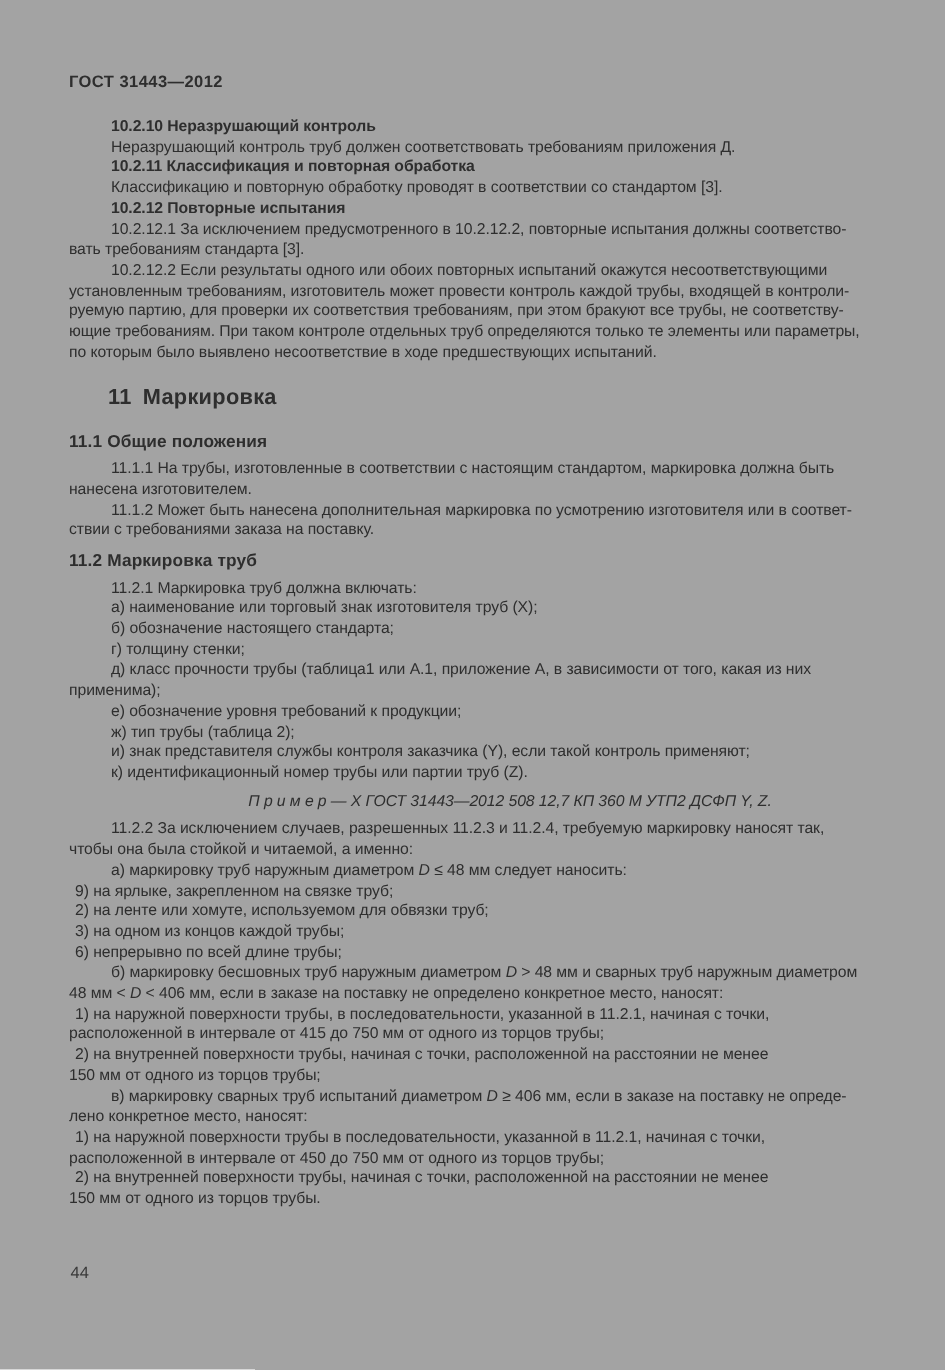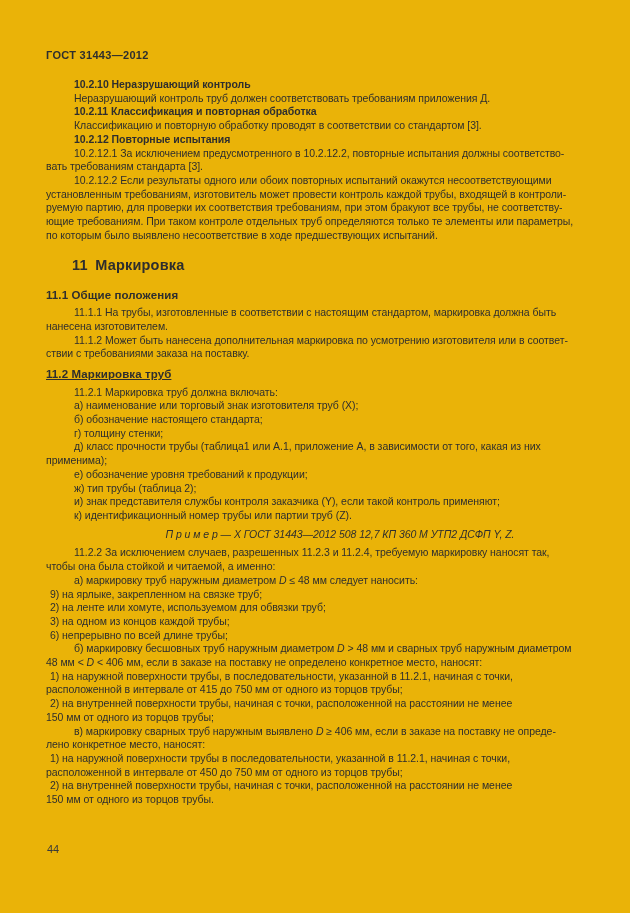--- a/index.html
+++ b/index.html
@@ -1,19 +1,19 @@
 <!DOCTYPE html>
 <html><head>
 <meta charset="utf-8">
 <style>
   html,body { margin:0; padding:0; background:#ffffff; }
   .page {
     position:relative;
     width:630px; height:913px;
-    background:#eab308;
+    background:#a3a3a3;
     box-sizing:border-box;
     padding:49px 24px 0 46px;
     font-family:"Liberation Sans","DejaVu Sans",sans-serif;
     color:#2e2e2e;
     overflow:hidden;
   }
   .doc-header {
     font-size:11px; font-weight:bold; letter-spacing:0.3px;
     margin:0 0 17px 0;
   }
@@ -32,21 +32,21 @@
     line-height:18px !important;
     margin:14px 0 15px 0 !important;
     text-indent:26px;
     letter-spacing:0.2px !important;
   }
   .h2 {
     font-size:11.5px !important; font-weight:bold;
     letter-spacing:0.1px !important;
   }
   .h2.m1 { margin:15px 0 3px 0 !important; }
-  .h2.m2 { margin:7px 0 4px 0 !important;text-decoration:underline; }
+  .h2.m2 { margin:7px 0 4px 0 !important; }
   .example {
     font-weight:normal; font-style:italic;
     margin:5px 0 5px 0 !important;
     text-indent:28px;
     text-align:center;
   }
   .di { font-style:italic; }
   .pagenum {
     position:absolute; left:47px; top:843px;
     font-size:11px; color:#3a3a3a;
@@ -103,21 +103,21 @@
   <p class="sub">3) на одном из концов каждой трубы;</p>
   <p class="sub">6) непрерывно по всей длине трубы;</p>
 
   <p class="ind"><span>б) маркировку бесшовных труб наружным диаметром </span><span class="di">D</span><span> &gt; 48 мм и сварных труб наружным диаметром
 48 мм &lt; </span><span class="di">D</span><span> &lt; 406 мм, если в заказе на поставку не определено конкретное место, наносят:</span></p>
   <p class="sub">1) на наружной поверхности трубы, в последовательности, указанной в 11.2.1, начиная с точки,
 расположенной в интервале от 415 до 750 мм от одного из торцов трубы;</p>
   <p class="sub">2) на внутренней поверхности трубы, начиная с точки, расположенной на расстоянии не менее
 150 мм от одного из торцов трубы;</p>
 
-  <p class="ind"><span>в) маркировку сварных труб наружным выявлено </span><span class="di">D</span><span> ≥ 406 мм, если в заказе на поставку не опреде-
+  <p class="ind"><span>в) маркировку сварных труб испытаний диаметром </span><span class="di">D</span><span> ≥ 406 мм, если в заказе на поставку не опреде-
 лено конкретное место, наносят:</span></p>
   <p class="sub">1) на наружной поверхности трубы в последовательности, указанной в 11.2.1, начиная с точки,
 расположенной в интервале от 450 до 750 мм от одного из торцов трубы;</p>
   <p class="sub">2) на внутренней поверхности трубы, начиная с точки, расположенной на расстоянии не менее
 150 мм от одного из торцов трубы.</p>
 
   <div class="pagenum">44</div>
 
 </div>
 

